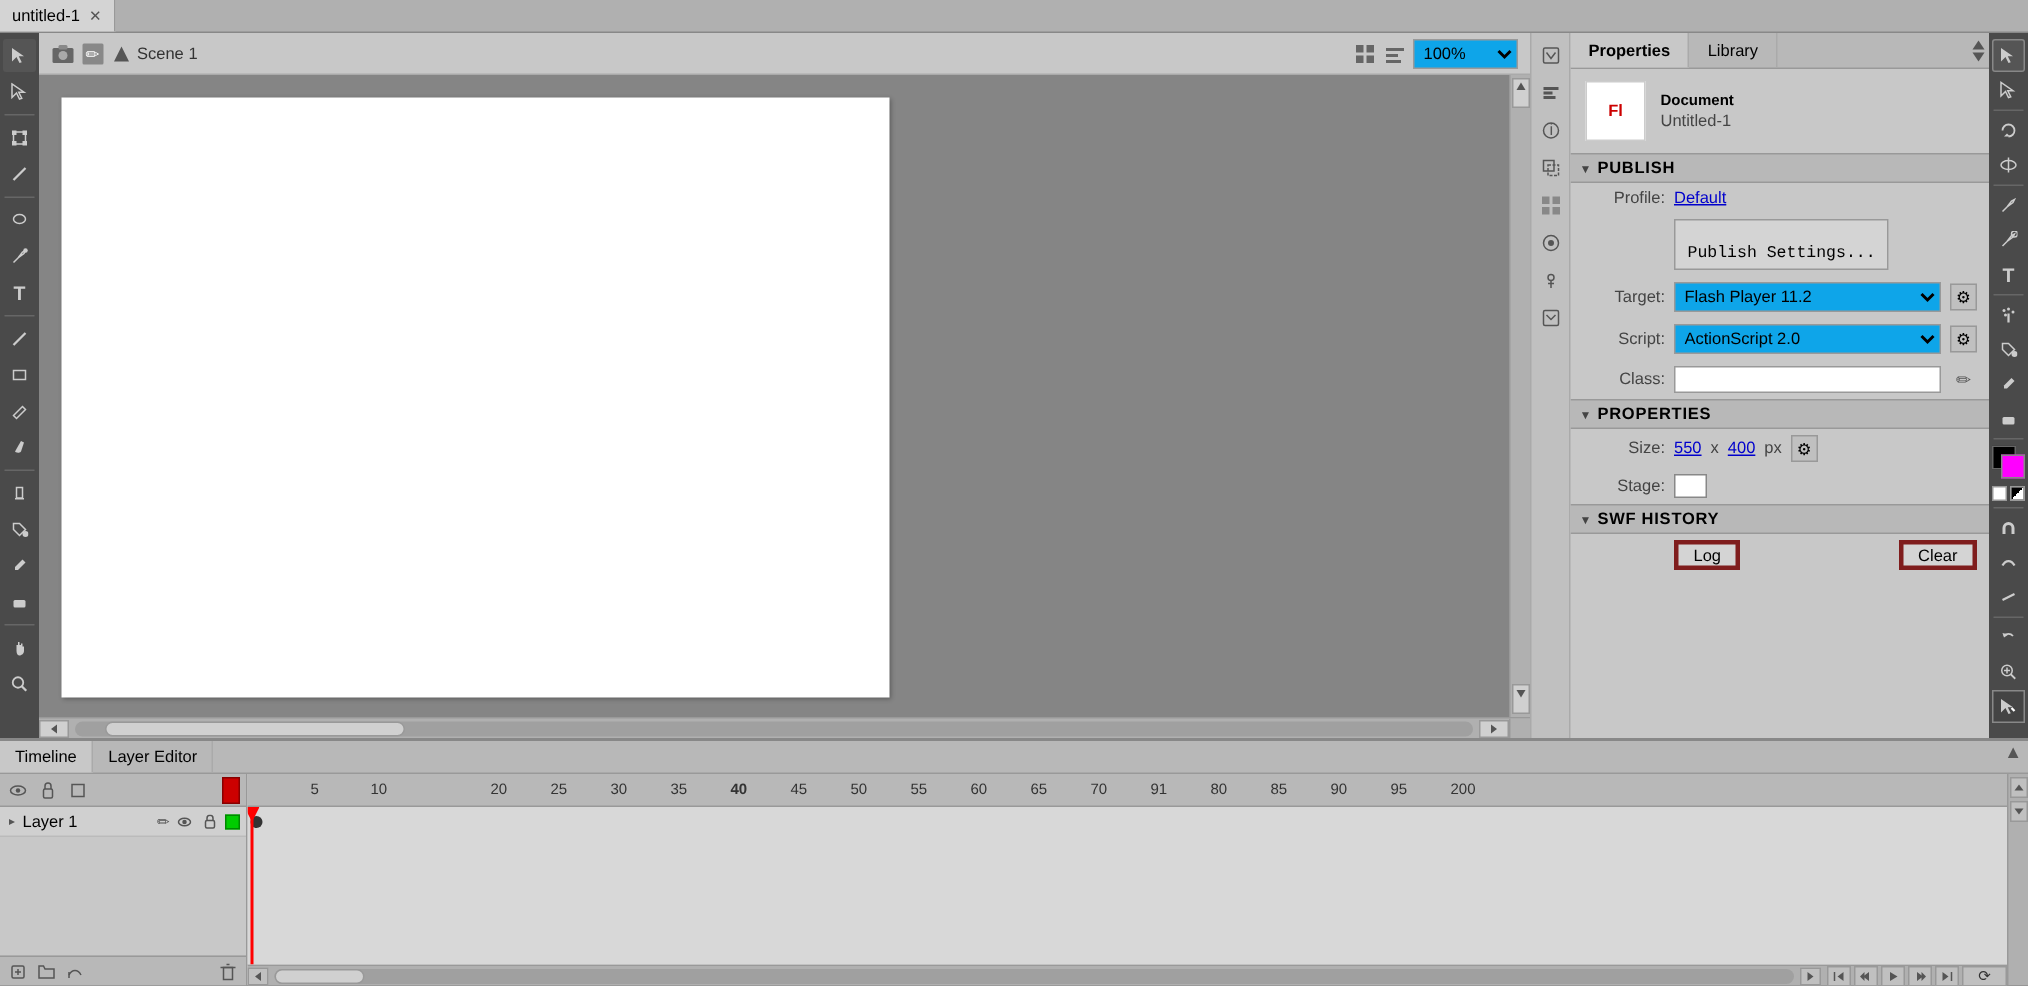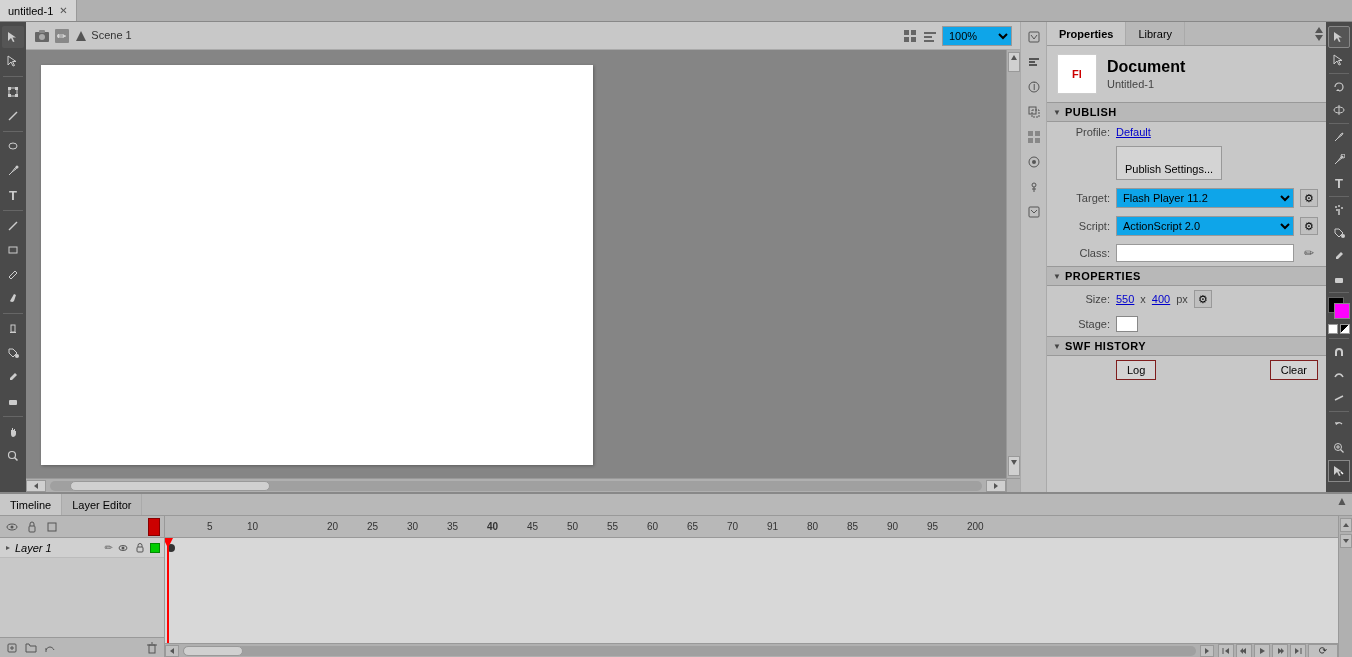--- a/index.html
+++ b/index.html
@@ -219,20 +219,21 @@
       font-size: 11px;
       padding: 0 2px;
     }
     .publish-btn {
       padding: 16px 8px;
       height: 32px;
       background: #d4d4d4;
       border: 1px solid #999;
       cursor: pointer;
       font-size: 11px;
+      font-family: Liberation Mono, monospace;
     }
 
     .stage-color-box {
       width: 22px; height: 16px;
       background: white;
       border: 1px solid #888;
       cursor: pointer;
     }
 
     .gear-btn {
@@ -258,21 +259,21 @@
       height: 18px;
       border: 1px solid #999;
       background: white;
     }
 
     
     .history-btn {
       padding: 2px 10px;
       height: 20px;
       background: #d4d4d4;
-      border: 1px solid #7f1d1d;
+      border: 3px solid #7f1d1d;
       cursor: pointer;
       font-size: 11px;
     }
 
     
     .right-tools {
       width: 26px;
       background: #4a4a4a;
       display: flex;
       flex-direction: column;
@@ -368,21 +369,21 @@
       display: flex;
       align-items: center;
       height: 20px;
       padding: 0 4px;
       background: #d0d0d0;
       border-bottom: 1px solid #bbb;
       gap: 3px;
     }
     .layer-vis { width: 14px; height: 14px; cursor: pointer; display: flex; align-items: center; justify-content: center; font-size: 10px; }
     .layer-lock { width: 14px; height: 14px; cursor: pointer; display: flex; align-items: center; justify-content: center; font-size: 10px; }
-    .layer-name { font-size: 11px; flex: 1; font-style: italic; }
+    .layer-name { font-size: 11px; flex: 1; }
     .layer-pencil { font-size: 10px; color: #555; cursor: pointer; }
 
     
     .frames-area {
       flex: 1;
       display: flex;
       flex-direction: column;
       overflow: hidden;
       background: #c8c8c8;
       position: relative;
@@ -773,21 +774,21 @@
             <polygon points="5,7 1,1 9,1" fill="#555"></polygon>
           </svg>
       </div>
     </div>
 
     <div class="doc-header">
       <div class="fl-icon">
         <span>Fl</span>
       </div>
       <div class="doc-info">
-        <span style="font-size:16px; font-weight:bold;">Document</span>
+        <span style="font-size:10px; font-weight:bold;">Document</span>
         <span style="font-size:11px; color:#444;">Untitled-1</span>
       </div>
     </div>
 
     <div class="section-header">
       <span class="section-triangle">▼</span>
       <span class="section-title">PUBLISH</span>
     </div>
 
     <div class="prop-row">

